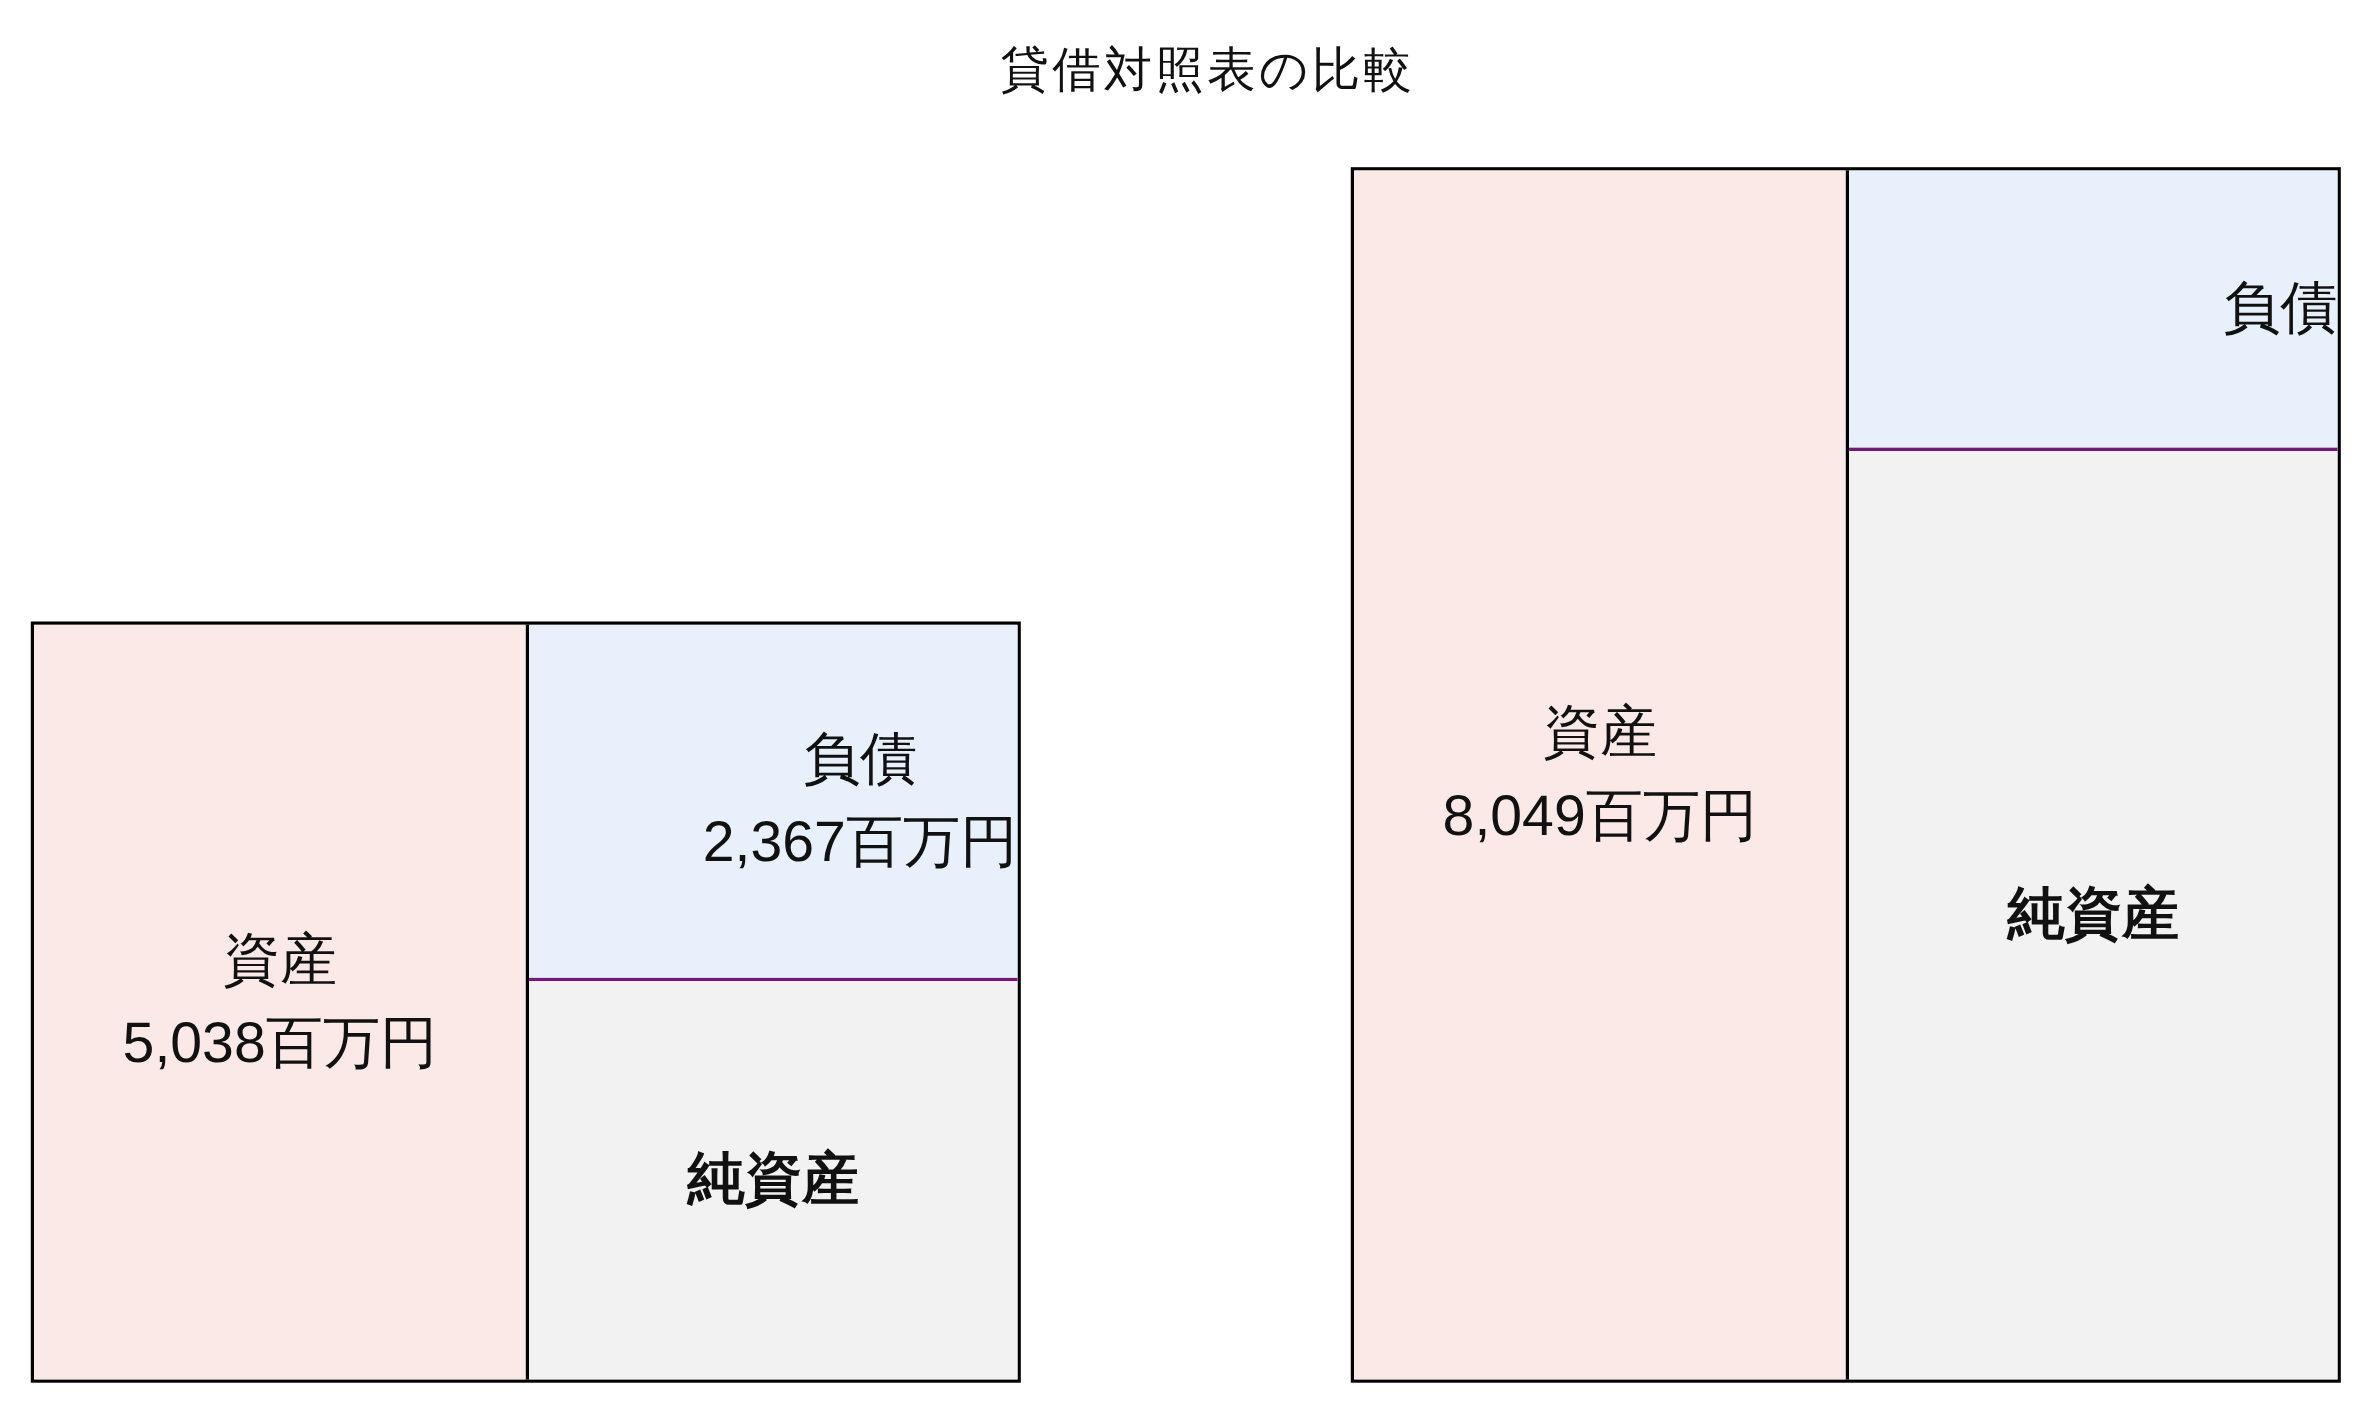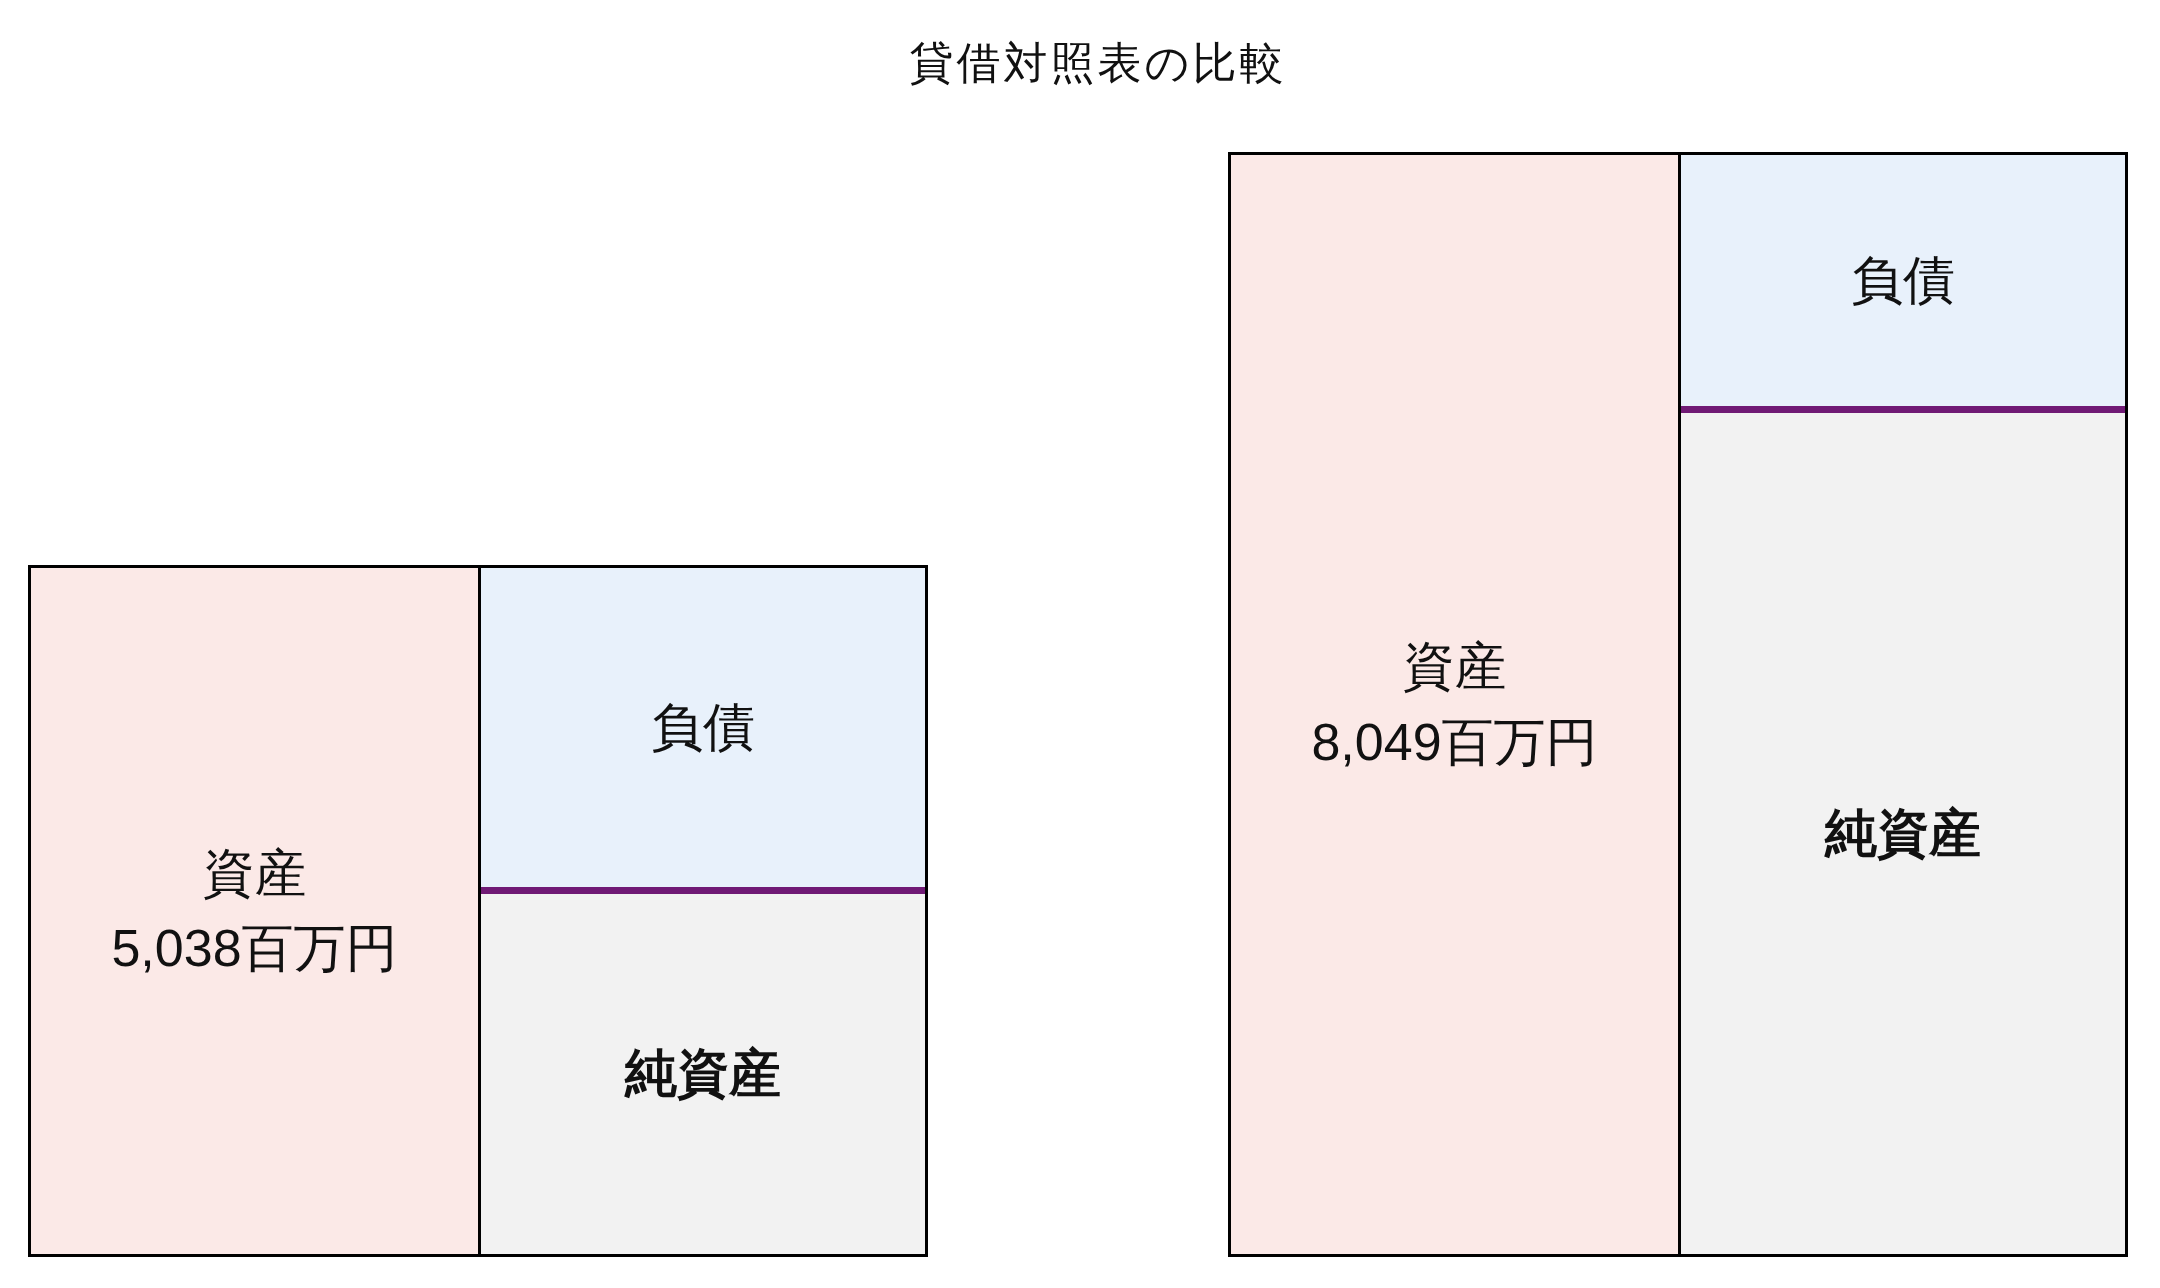--- a/index.html
+++ b/index.html
@@ -54,21 +54,22 @@
     flex-direction: column;
     border-left: 3px solid #000000;
   }
   .region {
     display: flex;
     align-items: center;
     justify-content: center;
   }
   .liab {
     flex-basis: 0;
-    border-bottom: 7px solid #701a75;
+    border-bottom: 3px solid #701a75;
+    justify-content: flex-end;
   }
   .net {
     flex-basis: 0;
     font-weight: bold;
   }
   .label {
     text-align: center;
     font-size: 52px;
     line-height: 1.45;
     color: #111111;
@@ -88,20 +89,21 @@
       <div class="assets-col region" style="background: rgb(251, 233, 231);">
         <div class="label">
           <div>資産</div>
           <div>5,038百万円</div>
         </div>
       </div>
       <div class="right-col">
         <div class="region liab" style="background: rgb(232, 241, 251); flex-grow: 2367;">
           <div class="label">
             <div>負債</div>
+            <div>2,367百万円</div>
           </div>
         </div>
         <div class="region net" style="background: rgb(242, 242, 242); flex-grow: 2671;">
           <div class="label">
             <div>純資産</div>
           </div>
         </div>
       </div>
     </div>
 

